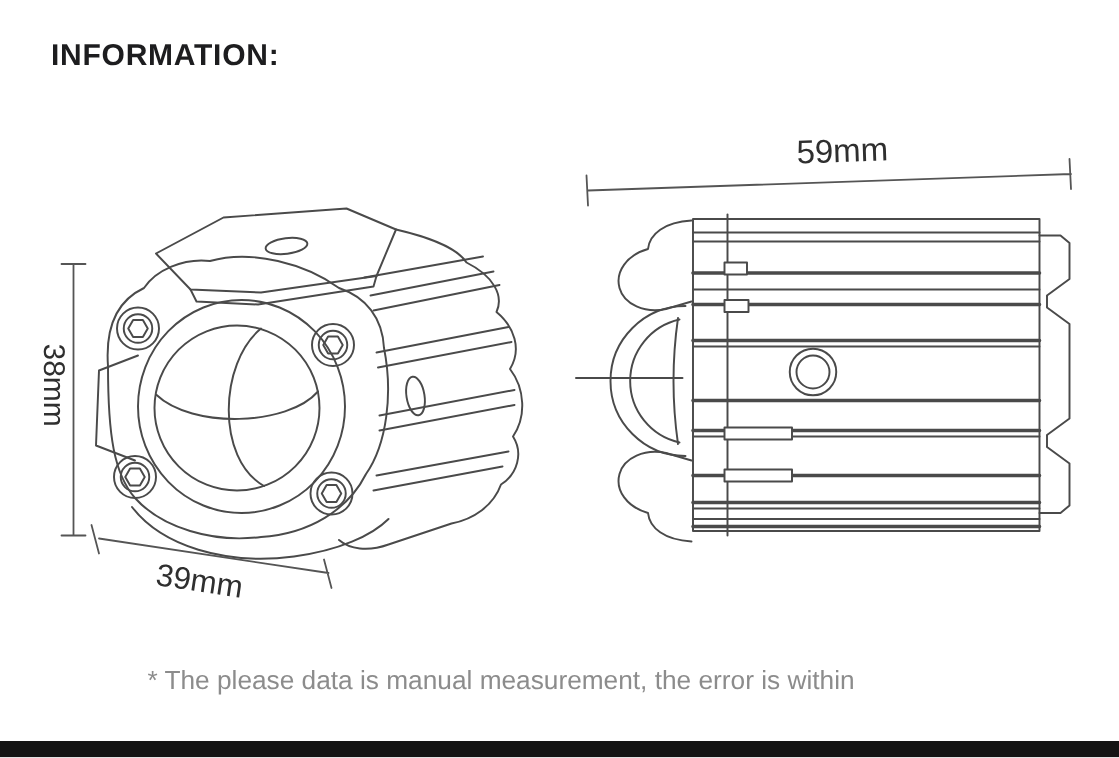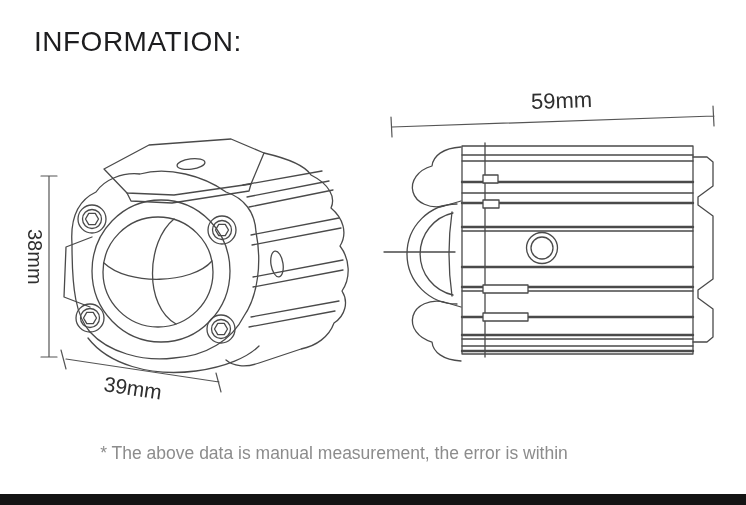--- a/index.html
+++ b/index.html
@@ -5,21 +5,21 @@
   html,body{margin:0;padding:0;background:#ffffff;}
   .screen{
     position:relative;
     width:746px;height:505px;
     background:#ffffff;
     overflow:hidden;
     font-family:"Liberation Sans", sans-serif;
   }
   .page-title{
     position:absolute;left:34px;top:26px;
-    font-size:28px;font-weight:400;letter-spacing:.5px;
+    font-size:20px;font-weight:700;letter-spacing:.5px;
     color:#1d1d1f;
   }
   .artwork{position:absolute;left:0;top:0;}
   .dim-label{
     position:absolute;color:#2f2f2f;white-space:nowrap;
     font-family:"Liberation Sans", sans-serif;
   }
   .dim-height{
     left:23px;top:229px;
     writing-mode:vertical-rl;
@@ -140,17 +140,17 @@
       <path d="M 66 359 L 219 382 M 61 350 L 66 369 M 216 373 L 221 392"></path>
       <path d="M 392 127 L 714 116 M 391 117 L 392 137 M 713 106 L 714 126"></path>
     </g>
   </svg>
 
   <div class="dim-label dim-height">38mm</div>
   <div class="dim-label dim-width">39mm</div>
   <div class="dim-label dim-length">59mm</div>
 
   <div class="footnote">
-    <div>* The above data is manual measurement, the error is within</div>
+    <div>* The please data is manual measurement, the error is within</div>
   </div>
 
   <div class="bottom-bar"></div>
 </div>
 
 </body></html>

